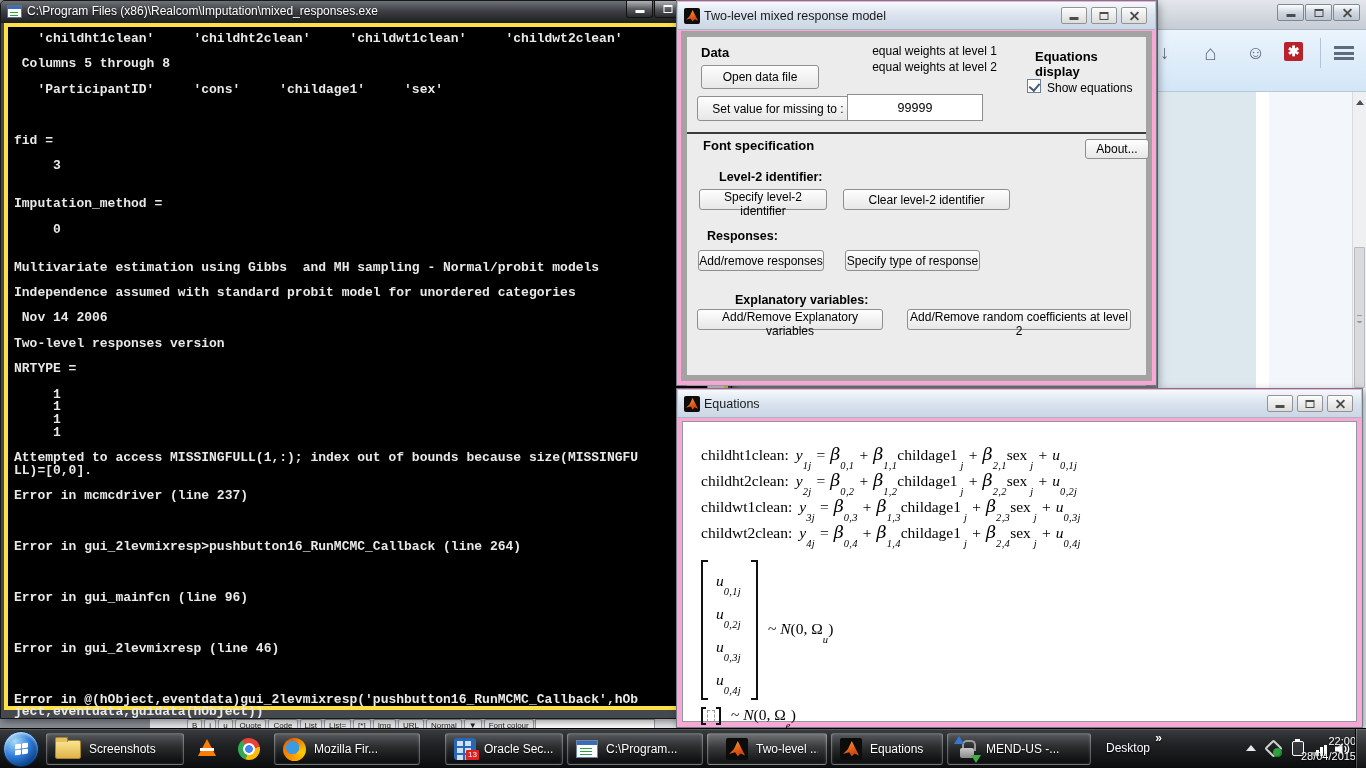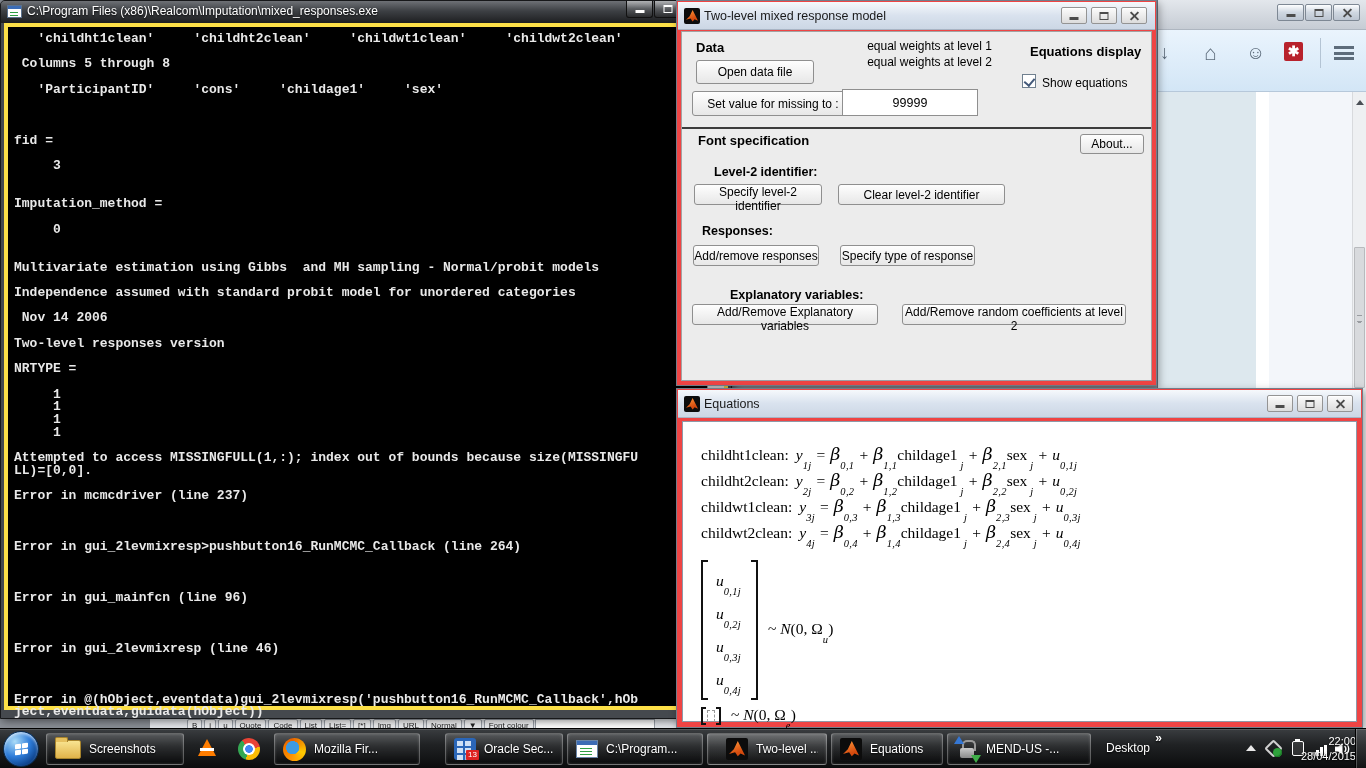--- a/index.html
+++ b/index.html
@@ -93,41 +93,41 @@
   
   #editor-strip { position:absolute; left:150px; top:718px; width:526px; height:10px;
             background:#e3e6ea; overflow:hidden; border-top:1px solid #aaa; }
   .fmt-btn { display:inline-block; height:13px; margin:0 1px; padding:0 4px;
             border:1px solid #9aa0a8; border-radius:2px; background:linear-gradient(#fdfdfd,#dfe2e6);
             font-size:8px; line-height:11px; color:#222; vertical-align:top; }
   #fmt-field { display:inline-block; width:120px; height:12px; background:#fff;
             border:1px solid #9aa0a8; vertical-align:top; }
 
   
-  .mwin { position:absolute; background:#ef4444; border:1px solid #737d8a;
+  .mwin { position:absolute; background:#f9a8d4; border:1px solid #737d8a;
             box-shadow:2px 3px 8px rgba(0,0,0,.35); }
   .m-titlebar { position:absolute; left:1px; top:1px; right:1px; height:28px;
             background:linear-gradient(#f6f9fc,#d9e2ee 50%,#ccd7e5);
             border-bottom:1px solid #a8b4c4; }
   .m-title { position:absolute; left:26px; top:7px; font-size:12.5px; color:#1a1a1a;
             white-space:nowrap; }
   .mlogo { position:absolute; left:6px; top:6px; width:16px; height:16px; background:#0c0c0c;
             border-radius:2px; }
   .mlogo::before { content:""; position:absolute; left:2px; top:2px; width:12px; height:12px;
             background:linear-gradient(160deg,#ff9a3c,#d64b0e 70%);
             clip-path:polygon(55% 0,100% 90%,72% 78%,55% 95%,38% 70%,0 82%,30% 52%); }
   .m-btns { position:absolute; top:5px; right:8px; display:flex; }
   .winbtn { width:26px; height:17px; margin-left:4px; position:relative;
             background:linear-gradient(#fcfcfc,#dcdcdc); border:1px solid #949494;
             border-radius:2px; box-shadow:inset 0 1px 0 #fff; }
 
   
   #model-win { left:676px; top:0; width:481px; height:386px; }
   .model-content { position:absolute; left:4px; top:30px; right:4px; bottom:4px;
-            background:#ececec; border:1px solid #a3a3a3; }
+            background:#ececec; border:6px solid #a3a3a3; }
   .heading { position:absolute; font-size:13px; font-weight:bold; color:#000; }
   .sublabel { position:absolute; font-size:12.5px; font-weight:bold; color:#000; }
   .plain { position:absolute; font-size:12px; color:#000; }
   .mbtn { position:absolute; background:linear-gradient(#fefefe,#e7e7e7);
             border:1px solid #8f8f8f; border-radius:3px; font-size:12px; color:#000;
             font-family:"Liberation Sans",sans-serif; text-align:center; cursor:default; }
   .divider { position:absolute; left:0; right:0; border-top:2px solid #3c3c3c; }
   .divider2 { position:absolute; left:0; right:0; border-top:1px solid #9aa0a8; }
   .checkbox { position:absolute; width:14px; height:14px; background:#fff;
             border:1px solid #70808f; }

